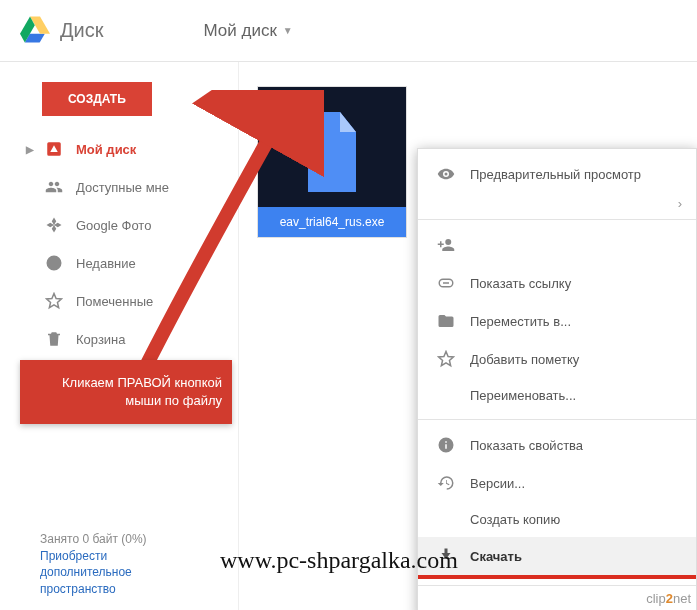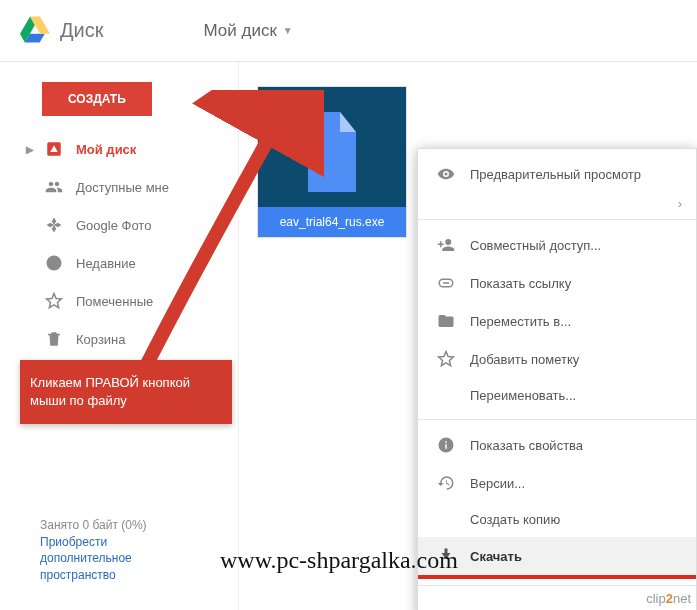--- a/index.html
+++ b/index.html
@@ -65,54 +65,54 @@
   }
   .nav .icon { width: 20px; display: flex; justify-content: center; }
   .nav .icon svg { fill: #8a8a8a; width: 18px; height: 18px; }
   .nav li.active .icon svg { fill: #d94235; }
   .callout {
     position: absolute;
     left: 20px; top: 360px;
     width: 212px;
     background: #d13b2e;
     color: #fff;
-    text-align: left;
+    text-align: right;
     padding: 14px 10px;
     font-size: 13px;
     line-height: 1.4;
     box-shadow: 0 2px 6px rgba(0,0,0,.25);
   }
   .arrow-svg {
     position: absolute;
     left: 124px; top: 90px;
     width: 200px; height: 320px;
     pointer-events: none;
   }
   .storage {
     position: absolute;
-    left: 20px; bottom: 26px;
+    left: 20px; bottom: 12px;
     font-size: 12px;
     color: #8a8a8a;
     line-height: 1.4;
     margin-top: 40px;
   }
   .storage a { color: #2a6bbf; text-decoration: none; display: block; }
   .main {
     flex: 1;
     background: #fff;
     border-left: 1px solid #eee;
     padding: 24px 18px;
     position: relative;
   }
   .file-card {
     width: 150px;
     border: 1px solid #e0e0e0;
     text-align: center;
     padding: 10px 0 0 0;
-    background: #0c4a6e;
+    background: #0f172a;
   }
   .file-thumb {
     height: 110px;
     display: flex; align-items: center; justify-content: center;
   }
   .file-thumb svg { width: 64px; height: 80px; }
   .file-name-bar {
     background: #3d82f0;
     color: #fff;
     font-size: 12px;
@@ -282,21 +282,20 @@
         <span class="mi-icon"></span>
         <span class="chev">›</span>
       </div>
       <div class="separator"></div>
       <div class="item">
         <span class="mi-icon">
             <svg viewBox="0 0 24 24">
               <path d="M15 12a4 4 0 100-8 4 4 0 000 8zm-9-2V7H4v3H1v2h3v3h2v-3h3v-2H6zm9 4c-2.7 0-8 1.3-8 4v2h16v-2c0-2.7-5.3-4-8-4z"></path>
             </svg>
           </span>
-        <span>Совместный доступ...</span>
       </div>
       <div class="item">
         <span class="mi-icon">
             <svg viewBox="0 0 24 24">
               <path d="M3.9 12a4.1 4.1 0 014.1-4.1h4V6H8a6 6 0 000 12h4v-1.9H8A4.1 4.1 0 013.9 12zM16 6h-4v1.9h4a4.1 4.1 0 010 8.2h-4V18h4a6 6 0 000-12zm-8 5h8v2H8z"></path>
             </svg>
           </span>
         <span>Показать ссылку</span>
       </div>
       <div class="item">

